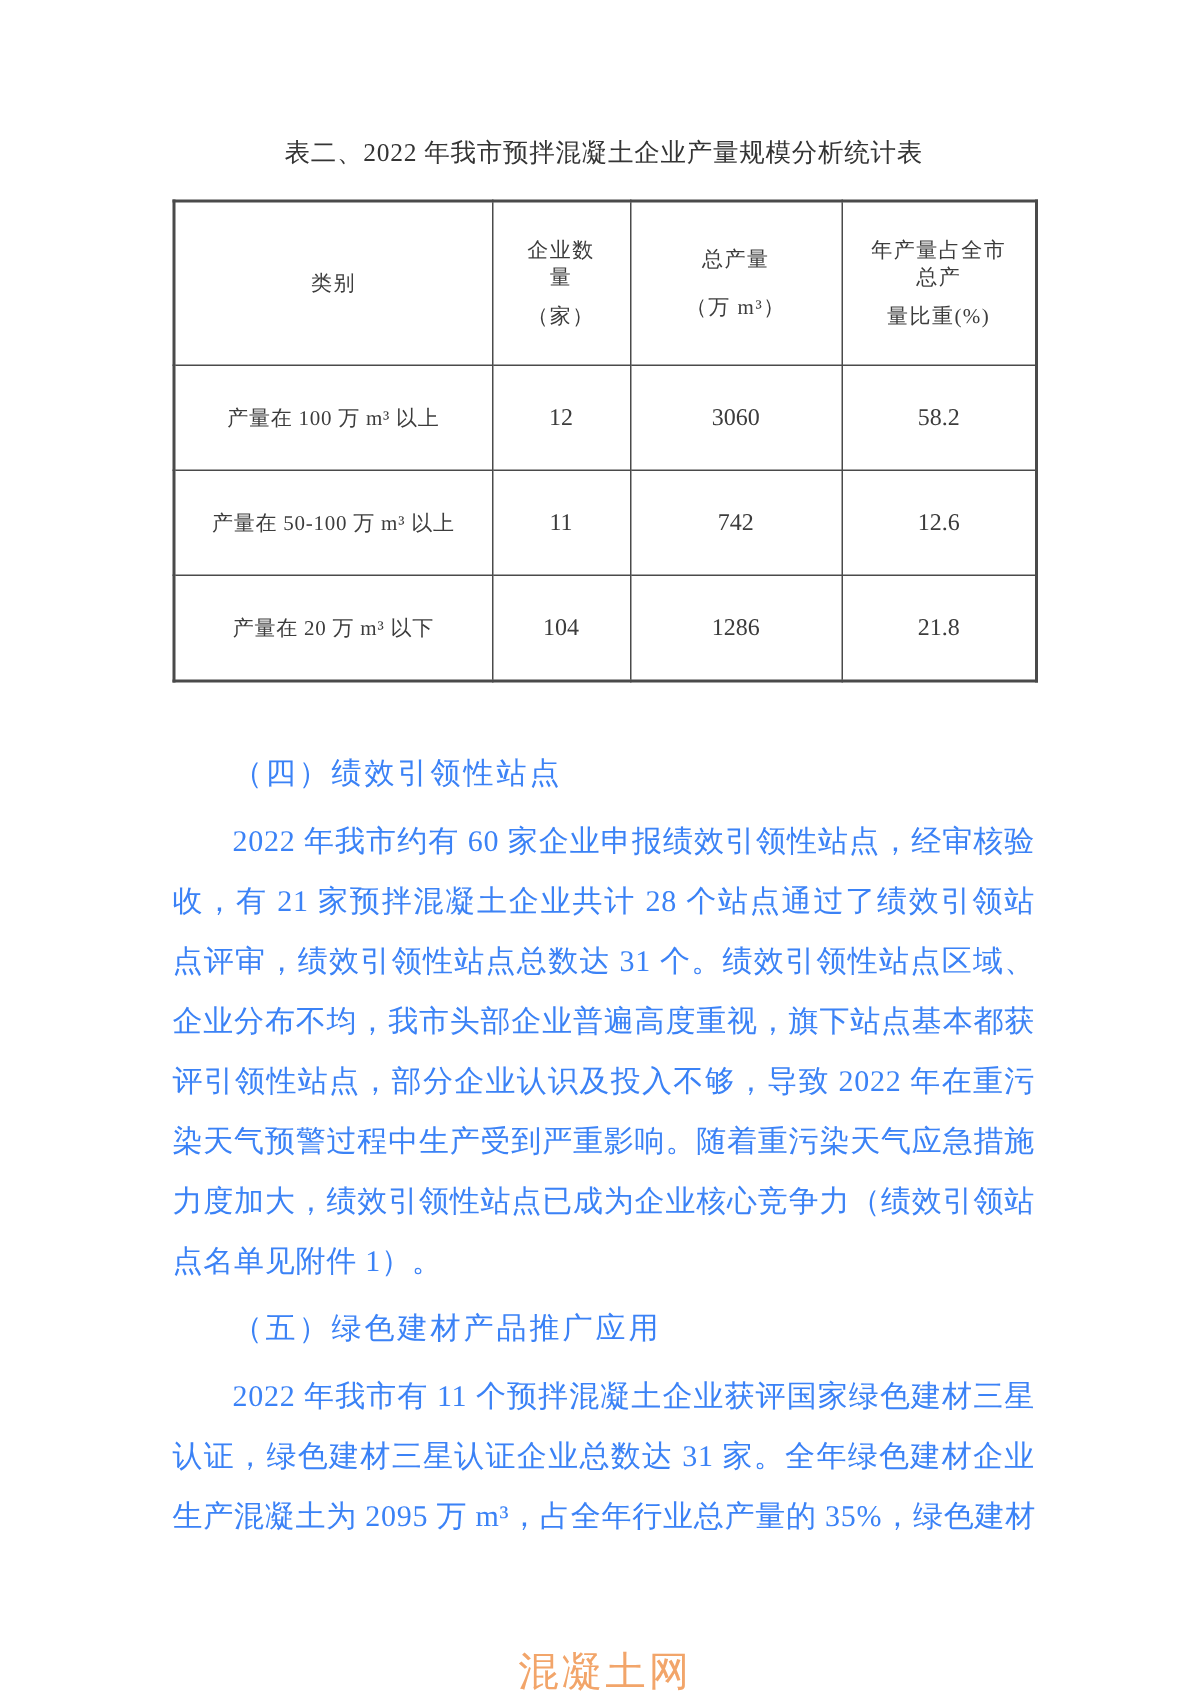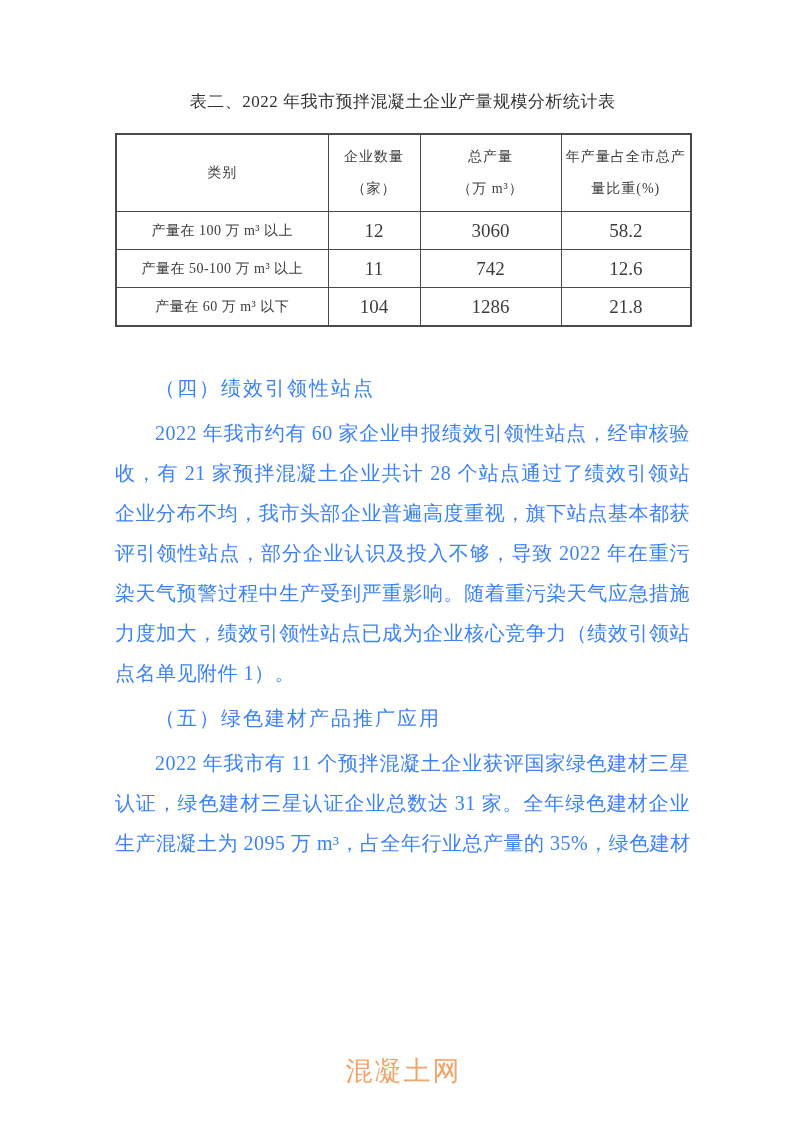--- a/index.html
+++ b/index.html
@@ -36,36 +36,36 @@
     table-layout: fixed;
     border: 2px solid #4a4a4a;
     color: #3c3c3c;
   }
   table.stats-table th,
   table.stats-table td {
     border: 1px solid #4a4a4a;
     text-align: center;
     vertical-align: middle;
     font-weight: normal;
-    padding: 0;
+    padding: 16px;
   }
   table.stats-table thead th {
     height: 76px;
     font-size: 14px;
     letter-spacing: 1px;
   }
   .hcell {
     display: flex;
     flex-direction: column;
     justify-content: space-evenly;
     height: 76px;
   }
   table.stats-table tbody td {
     height: 37px;
-    font-size: 19px;
+    font-size: 16px;
   }
   table.stats-table tbody td.cat {
     font-size: 14px;
     letter-spacing: 0.5px;
   }
   table.stats-table td.note-cell {
     text-align: left;
     font-size: 15px;
     line-height: 26px;
     padding: 6px 9px 7px 9px;
@@ -95,21 +95,21 @@
   .bodyline.indent {
     text-indent: 2em;
   }
   .bodyline.short {
     text-align-last: left;
     white-space: normal;
   }
   .watermark {
     position: absolute;
     left: 50%;
-    top: 1053px;
+    top: 1096px;
     transform: translateX(-47%);
     font-size: 27px;
     letter-spacing: 2px;
     font-family: Liberation Sans, sans-serif;
   }
 </style>
 </head>
 <body>
 
 <div class="page">
@@ -156,33 +156,34 @@
           <td>3060</td>
           <td>58.2</td>
         </tr>
         <tr>
           <td class="cat">产量在 50-100 万 m³ 以上</td>
           <td>11</td>
           <td>742</td>
           <td>12.6</td>
         </tr>
         <tr>
-          <td class="cat">产量在 60 万 m³ 以下</td>
+          <td class="cat">产量在 20 万 m³ 以下</td>
           <td>104</td>
           <td>1286</td>
           <td>21.8</td>
         </tr>
       </tbody>
     </table>
 
     <div class="body-text">
 
       <p class="heading">（四）绩效引领性站点</p>
       <div class="bodyline indent">2022 年我市约有 60 家企业申报绩效引领性站点，经审核验</div>
       <div class="bodyline">收，有 21 家预拌混凝土企业共计 28 个站点通过了绩效引领站</div>
+      <div class="bodyline">点评审，绩效引领性站点总数达 31 个。绩效引领性站点区域、</div>
       <div class="bodyline">企业分布不均，我市头部企业普遍高度重视，旗下站点基本都获</div>
       <div class="bodyline">评引领性站点，部分企业认识及投入不够，导致 2022 年在重污</div>
       <div class="bodyline">染天气预警过程中生产受到严重影响。随着重污染天气应急措施</div>
       <div class="bodyline">力度加大，绩效引领性站点已成为企业核心竞争力（绩效引领站</div>
       <div class="bodyline short">点名单见附件 1）。</div>
 
       <p class="heading">（五）绿色建材产品推广应用</p>
       <div class="bodyline indent">2022 年我市有 11 个预拌混凝土企业获评国家绿色建材三星</div>
       <div class="bodyline">认证，绿色建材三星认证企业总数达 31 家。全年绿色建材企业</div>
       <div class="bodyline">生产混凝土为 2095 万 m³，占全年行业总产量的 35%，绿色建材</div>

